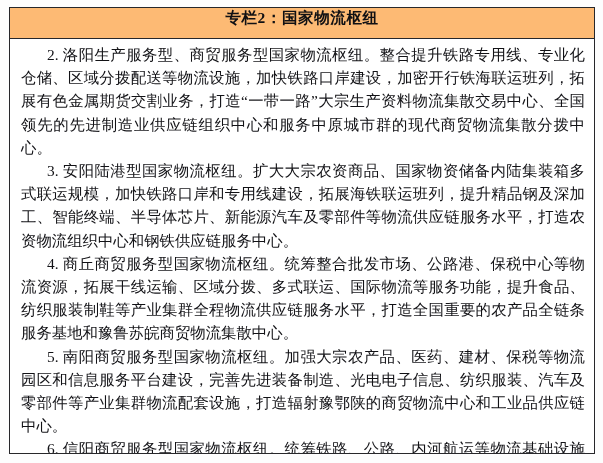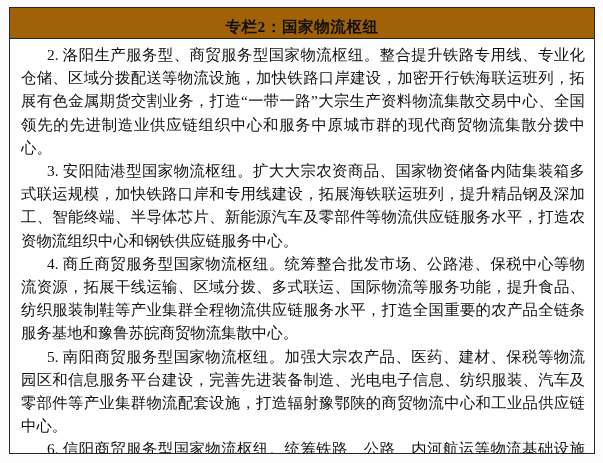--- a/index.html
+++ b/index.html
@@ -33,23 +33,23 @@
     background: #ffffff;
     display: flex;
     flex-direction: column;
   }
 
   #title-row {
     flex: 0 0 auto;
     height: 30px;
     border-bottom: 1.3px solid #27272a;
     display: flex;
-    align-items: flex-end;
+    align-items: flex-start;
     justify-content: center;
-    background: #a16207;
+    background: #fdba74;
   }
 
   #title-text {
     font-size: 15.5px;
     font-weight: bold;
     letter-spacing: 0.6px;
     color: #101013;
     font-family: "Liberation Serif", "DejaVu Serif", serif;
     white-space: nowrap;
   }

